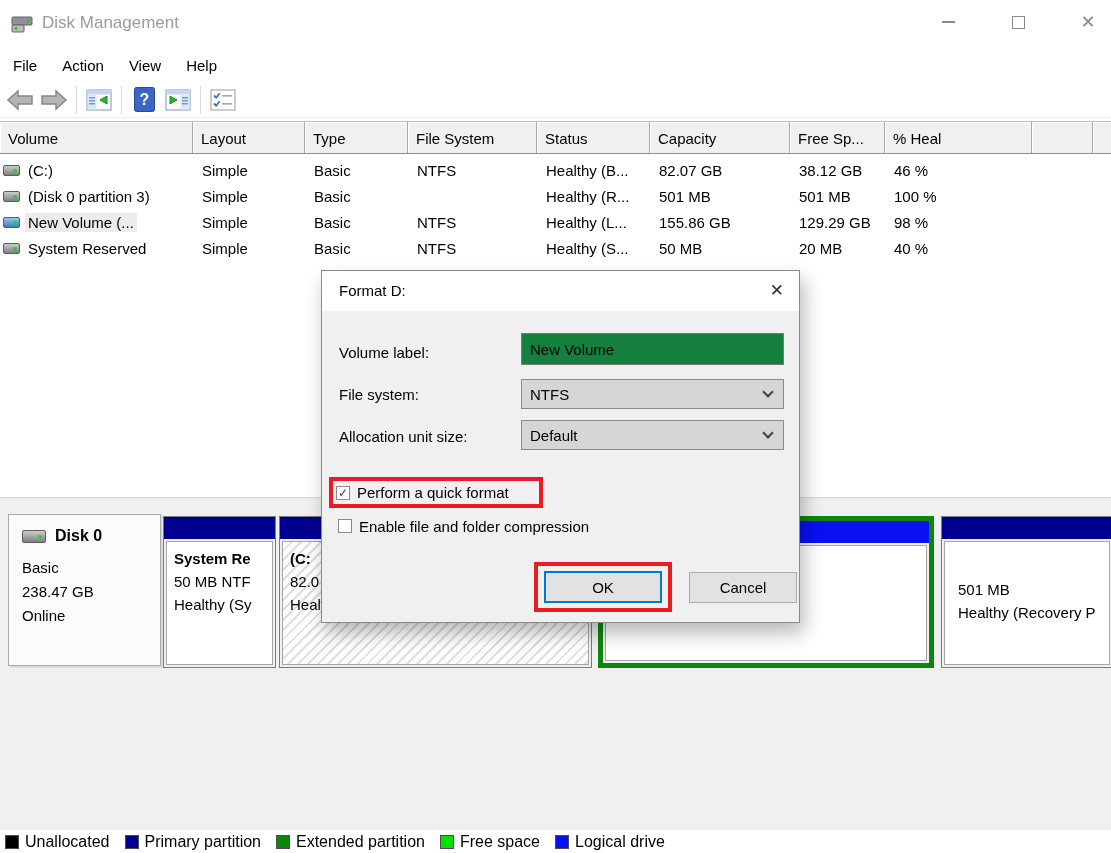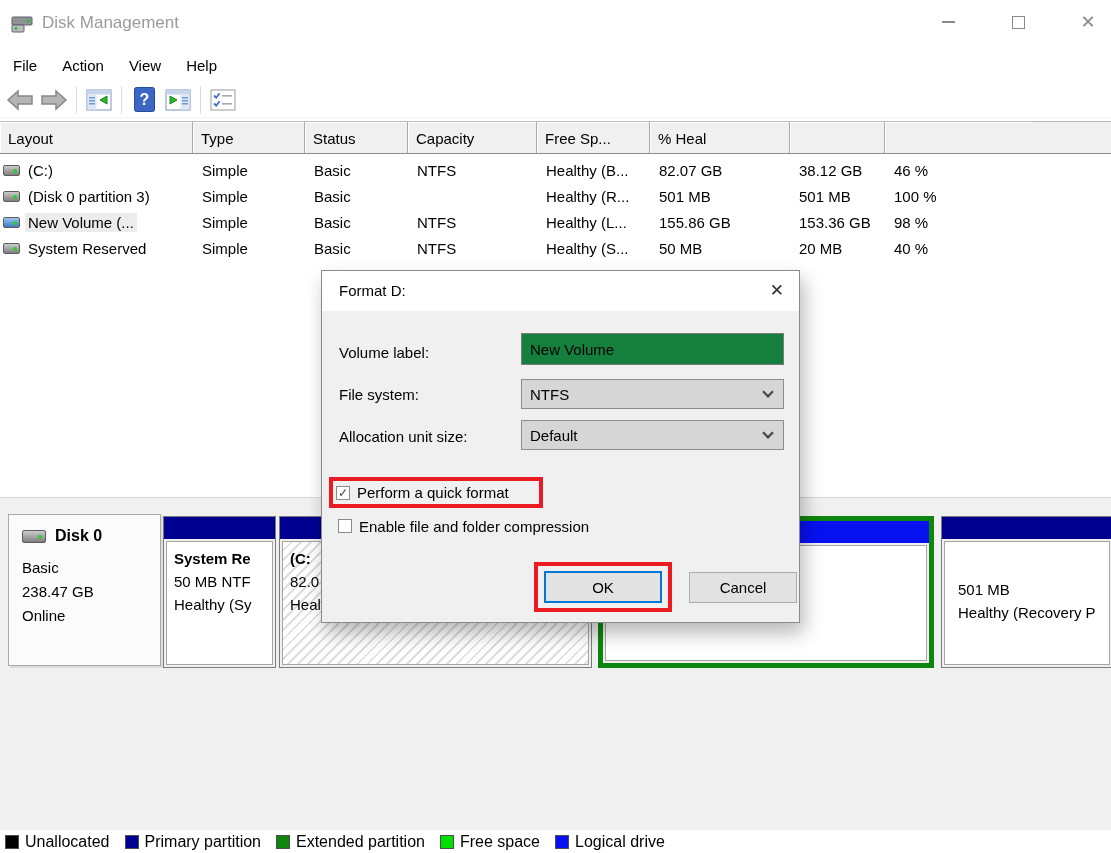--- a/index.html
+++ b/index.html
@@ -174,22 +174,24 @@
         <path d="M4 6.5 l2.2 2.2 l3.4 -4.4" stroke="#3f6fbf" stroke-width="1.8" fill="none"></path>
         <path d="M4 14.5 l2.2 2.2 l3.4 -4.4" stroke="#3f6fbf" stroke-width="1.8" fill="none"></path>
         <rect x="12" y="6" width="10" height="1.6" fill="#a8a8a8"></rect>
         <rect x="12" y="14" width="10" height="1.6" fill="#a8a8a8"></rect>
       </svg>
     </div>
   </div>
 
   <div class="listview">
     <div class="lv-grid lv-header">
+      <div class="lv-h">Volume</div>
       <div class="lv-h">Layout</div>
       <div class="lv-h">Type</div>
+      <div class="lv-h">File System</div>
       <div class="lv-h">Status</div>
       <div class="lv-h">Capacity</div>
       <div class="lv-h">Free Sp...</div>
       <div class="lv-h">% Heal</div>
       <div class="lv-h"></div>
       <div class="lv-h last"></div>
     </div>
     <div class="lv-rows">
 
       <div class="lv-grid lv-row">
@@ -227,21 +229,21 @@
       <div class="lv-grid lv-row sel">
         <div class="lv-name">
             <span class="vol-ico blue"></span>
             <span class="name-text">New Volume (...</span>
           </div>
         <div class="lv-cell">Simple</div>
         <div class="lv-cell">Basic</div>
         <div class="lv-cell">NTFS</div>
         <div class="lv-cell">Healthy (L...</div>
         <div class="lv-cell">155.86 GB</div>
-        <div class="lv-cell">153.36 GB</div>
+        <div class="lv-cell">129.29 GB</div>
         <div class="lv-cell">98 %</div>
         <div class="lv-cell"></div>
           <div class="lv-cell"></div>
       </div>
 
       <div class="lv-grid lv-row">
         <div class="lv-name">
             <span class="vol-ico"></span>
             <span class="name-text">System Reserved</span>
           </div>

